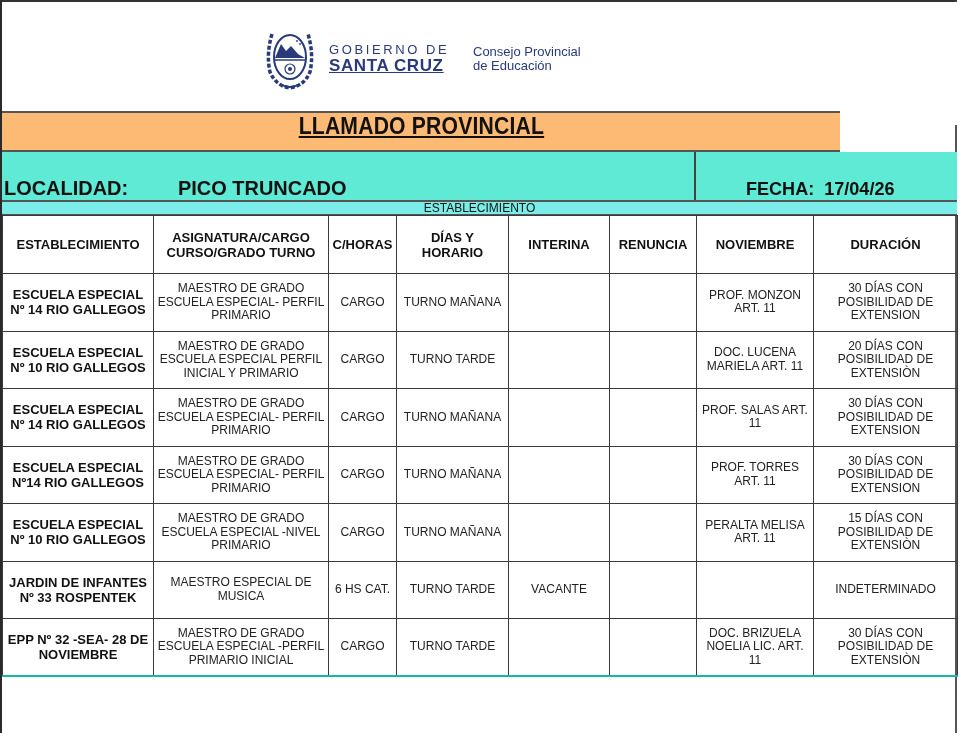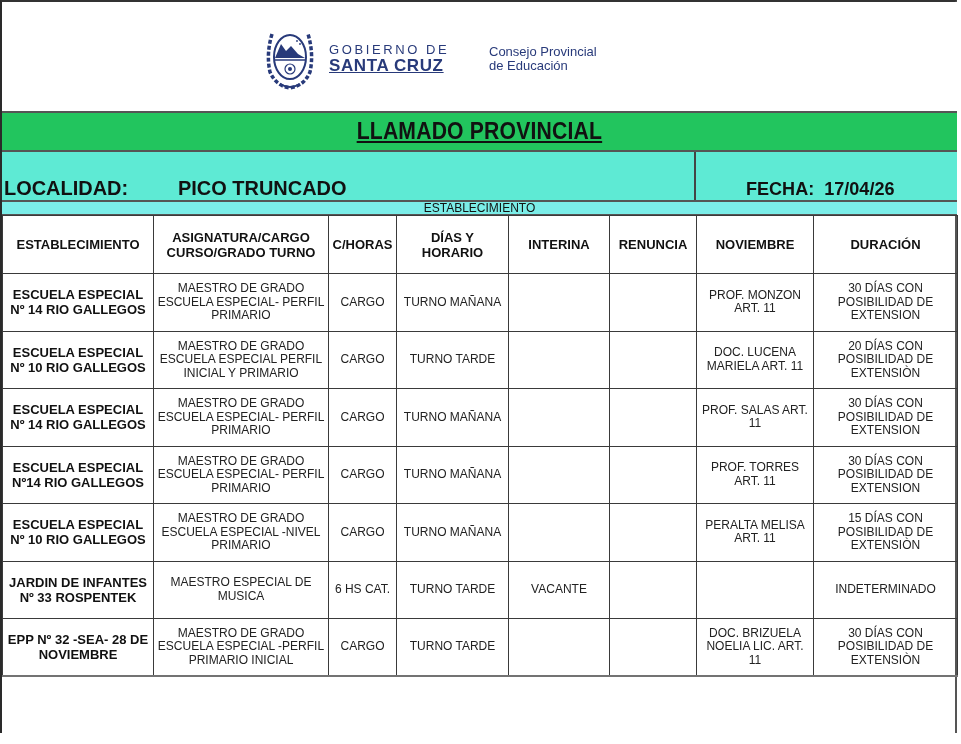--- a/index.html
+++ b/index.html
@@ -7,44 +7,44 @@
     body { font-family: "Liberation Sans", sans-serif; color: #111; position: relative; }
 
     .sheet { position: absolute; left: 0; top: 0; width: 957px; height: 733px; border-left: 2px solid #2a2a2a; border-right: 2px solid #555; border-top: 2px solid #333; }
 
     
     .logo-area { position: absolute; left: 0; top: 0; width: 955px; height: 123px; background: #fff; }
     .emblem { position: absolute; left: 262px; top: 22px; width: 52px; height: 68px; }
     .gov-block { position: absolute; left: 327px; top: 40px; }
     .gov-line1 { font-size: 13px; letter-spacing: 2.6px; color: #283a7a; font-weight: normal; line-height: 15px; }
     .gov-line2 { font-size: 17px; font-weight: bold; color: #283a7a; letter-spacing: 0.6px; line-height: 18px; text-decoration: underline; }
-    .cpe-block { position: absolute; left: 471px; top: 43px; margin-left: 16px; }
+    .cpe-block { position: absolute; left: 471px; top: 43px; }
     .cpe-line { font-size: 13px; color: #283a7a; line-height: 14px; }
 
     
-    .title-band { position: absolute; left: 0; top: 109px; width: 955px; height: 41px; background: #22c55e; border-top: 2px solid #555; border-bottom: 2px solid #555; display: flex; align-items: center; justify-content: center; }
+    .title-band { position: absolute; left: 0; top: 109px; width: 838px; height: 41px; background: #fdba74; border-top: 2px solid #555; border-bottom: 2px solid #555; display: flex; justify-content: center; }
     .title-text { font-size: 23px; font-weight: bold; text-decoration: underline; letter-spacing: 0.2px; transform: scaleX(0.92); }
 
     
     .loc-row { position: absolute; left: 0; top: 150px; width: 955px; height: 49px; background: #5eead4; }
     .loc-divider { position: absolute; left: 692px; top: 0; width: 2px; height: 49px; background: #444; }
     .loc-label { position: absolute; left: 2px; top: 24px; font-size: 21px; font-weight: bold; transform: scaleX(0.95); transform-origin: left; }
     .loc-value { position: absolute; left: 176px; top: 24px; font-size: 21px; font-weight: bold; transform: scaleX(0.95); transform-origin: left; }
     .fecha { position: absolute; left: 744px; top: 26px; font-size: 19px; font-weight: bold; transform: scaleX(0.95); transform-origin: left; white-space: pre; }
 
     
     .sub-band { position: absolute; left: 0; top: 198px; width: 955px; height: 16px; background: #7bede8; border-top: 2px solid #555; border-bottom: 2px solid #555; text-align: center; font-size: 12px; line-height: 12px; }
 
     
     table.grid { position: absolute; left: 0; top: 213px; width: 955px; border-collapse: collapse; table-layout: fixed; }
     table.grid td, table.grid th { border: 1px solid #3a3a3a; text-align: center; vertical-align: middle; padding: 0 3px; }
     table.grid th { height: 58px; font-size: 13px; font-weight: bold; line-height: 15px; }
     table.grid td { height: 57.5px; font-size: 12px; line-height: 13.5px; color: #222; }
     table.grid td.est { font-size: 13px; font-weight: bold; line-height: 15px; color: #111; }
-    table.grid tr:last-child td { border-bottom: 2px solid #737373; margin-left: 40px; }
+    table.grid tr:last-child td { border-bottom: 2px solid #14b8a6; margin-left: 40px; }
   </style>
 </head>
 <body>
 
 <div class="sheet">
 
   <div class="logo-area">
     <svg class="emblem" viewBox="0 0 52 68">
 
       <path d="M8 10 Q2 30 6 48 Q12 62 26 64 Q40 62 46 48 Q50 30 44 10" fill="none" stroke="#283a7a" stroke-width="3.5" stroke-dasharray="4 2"></path>

